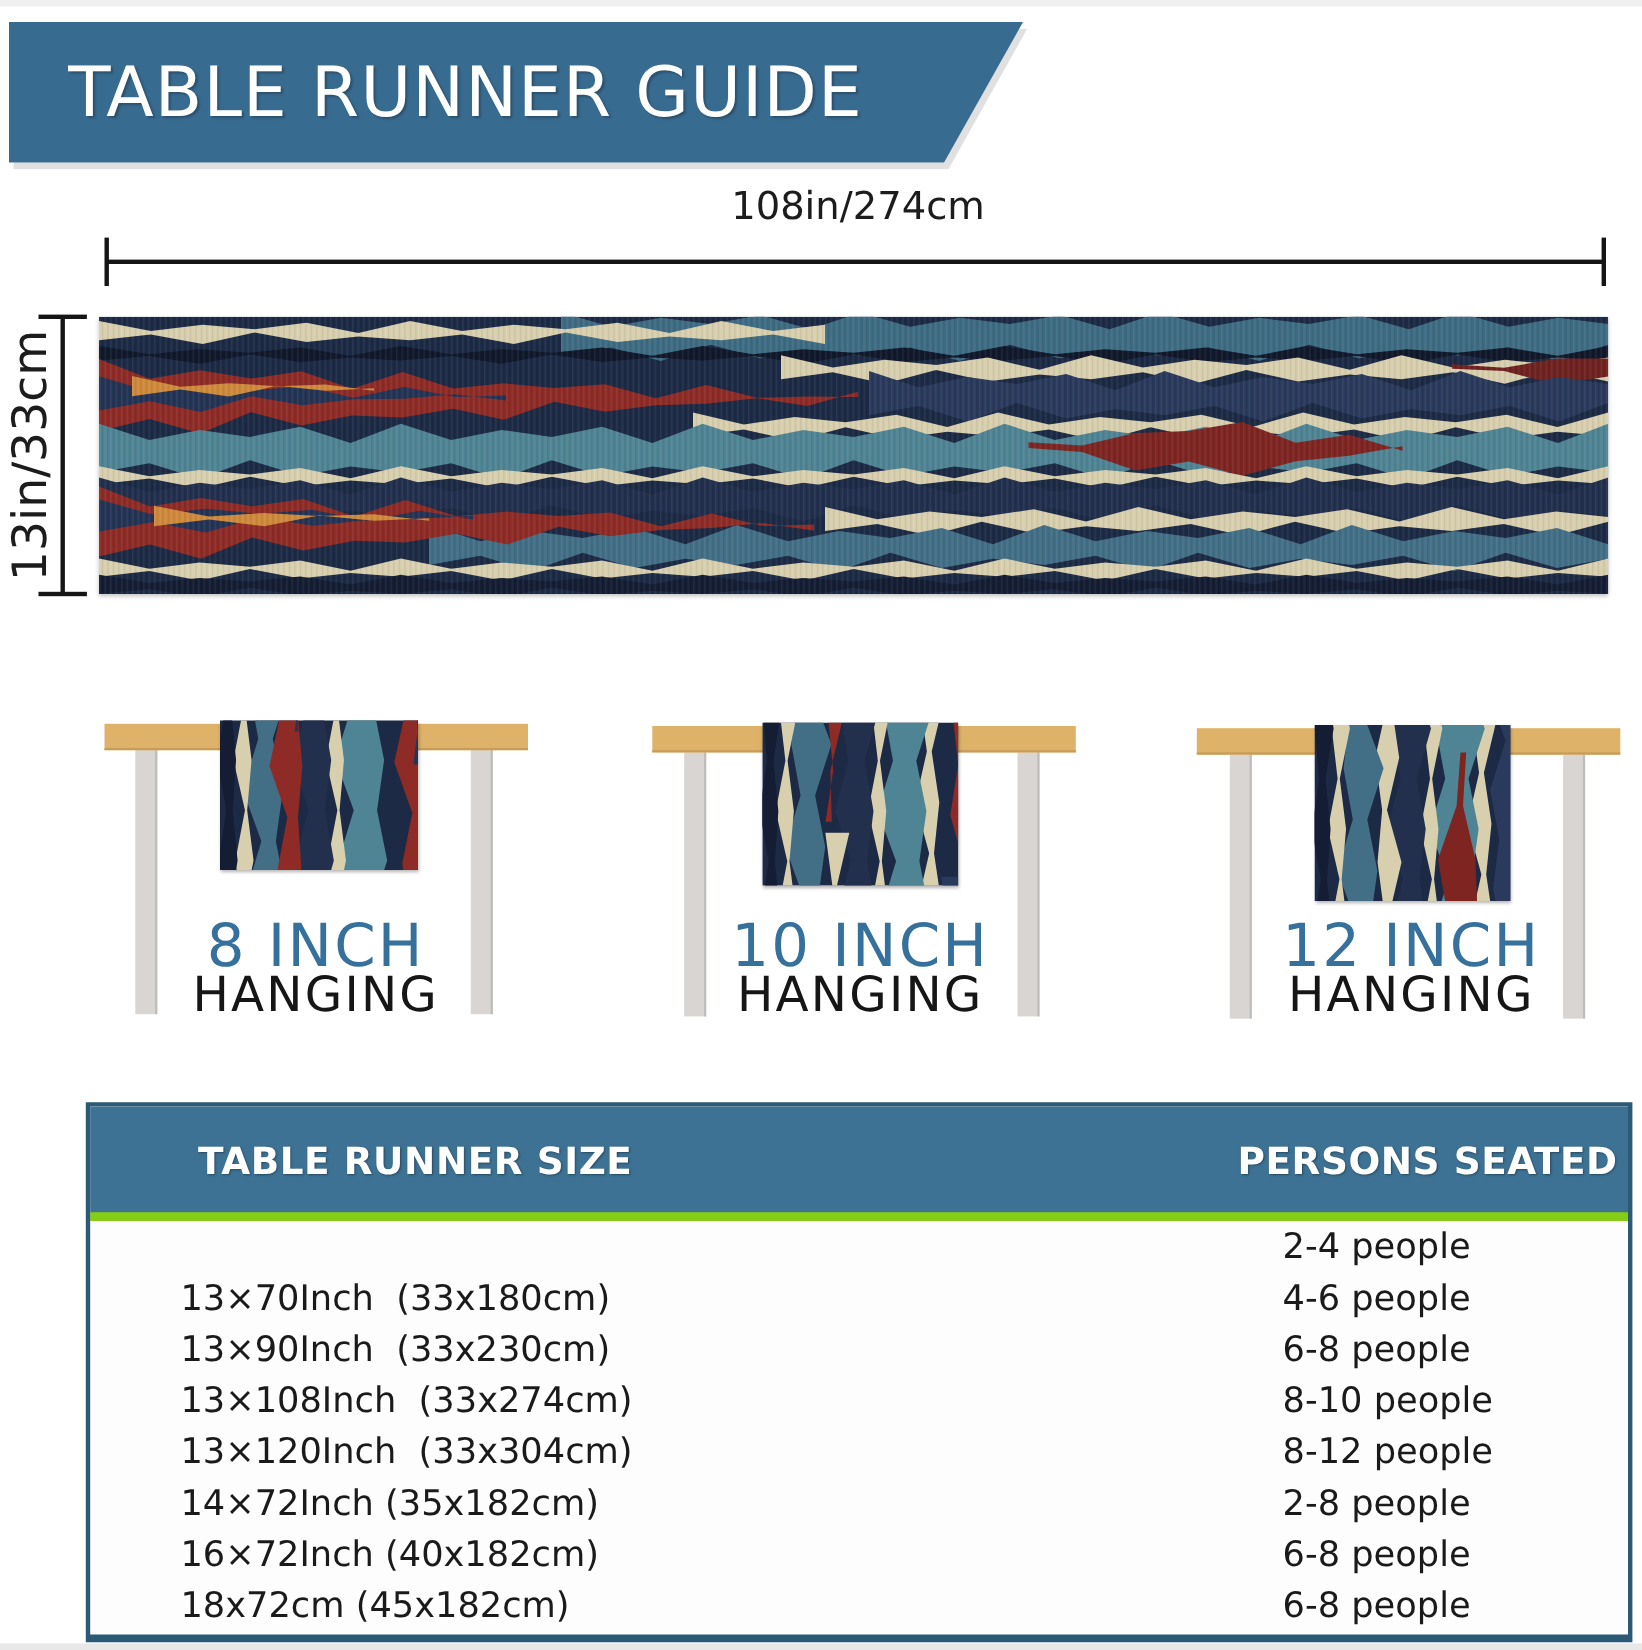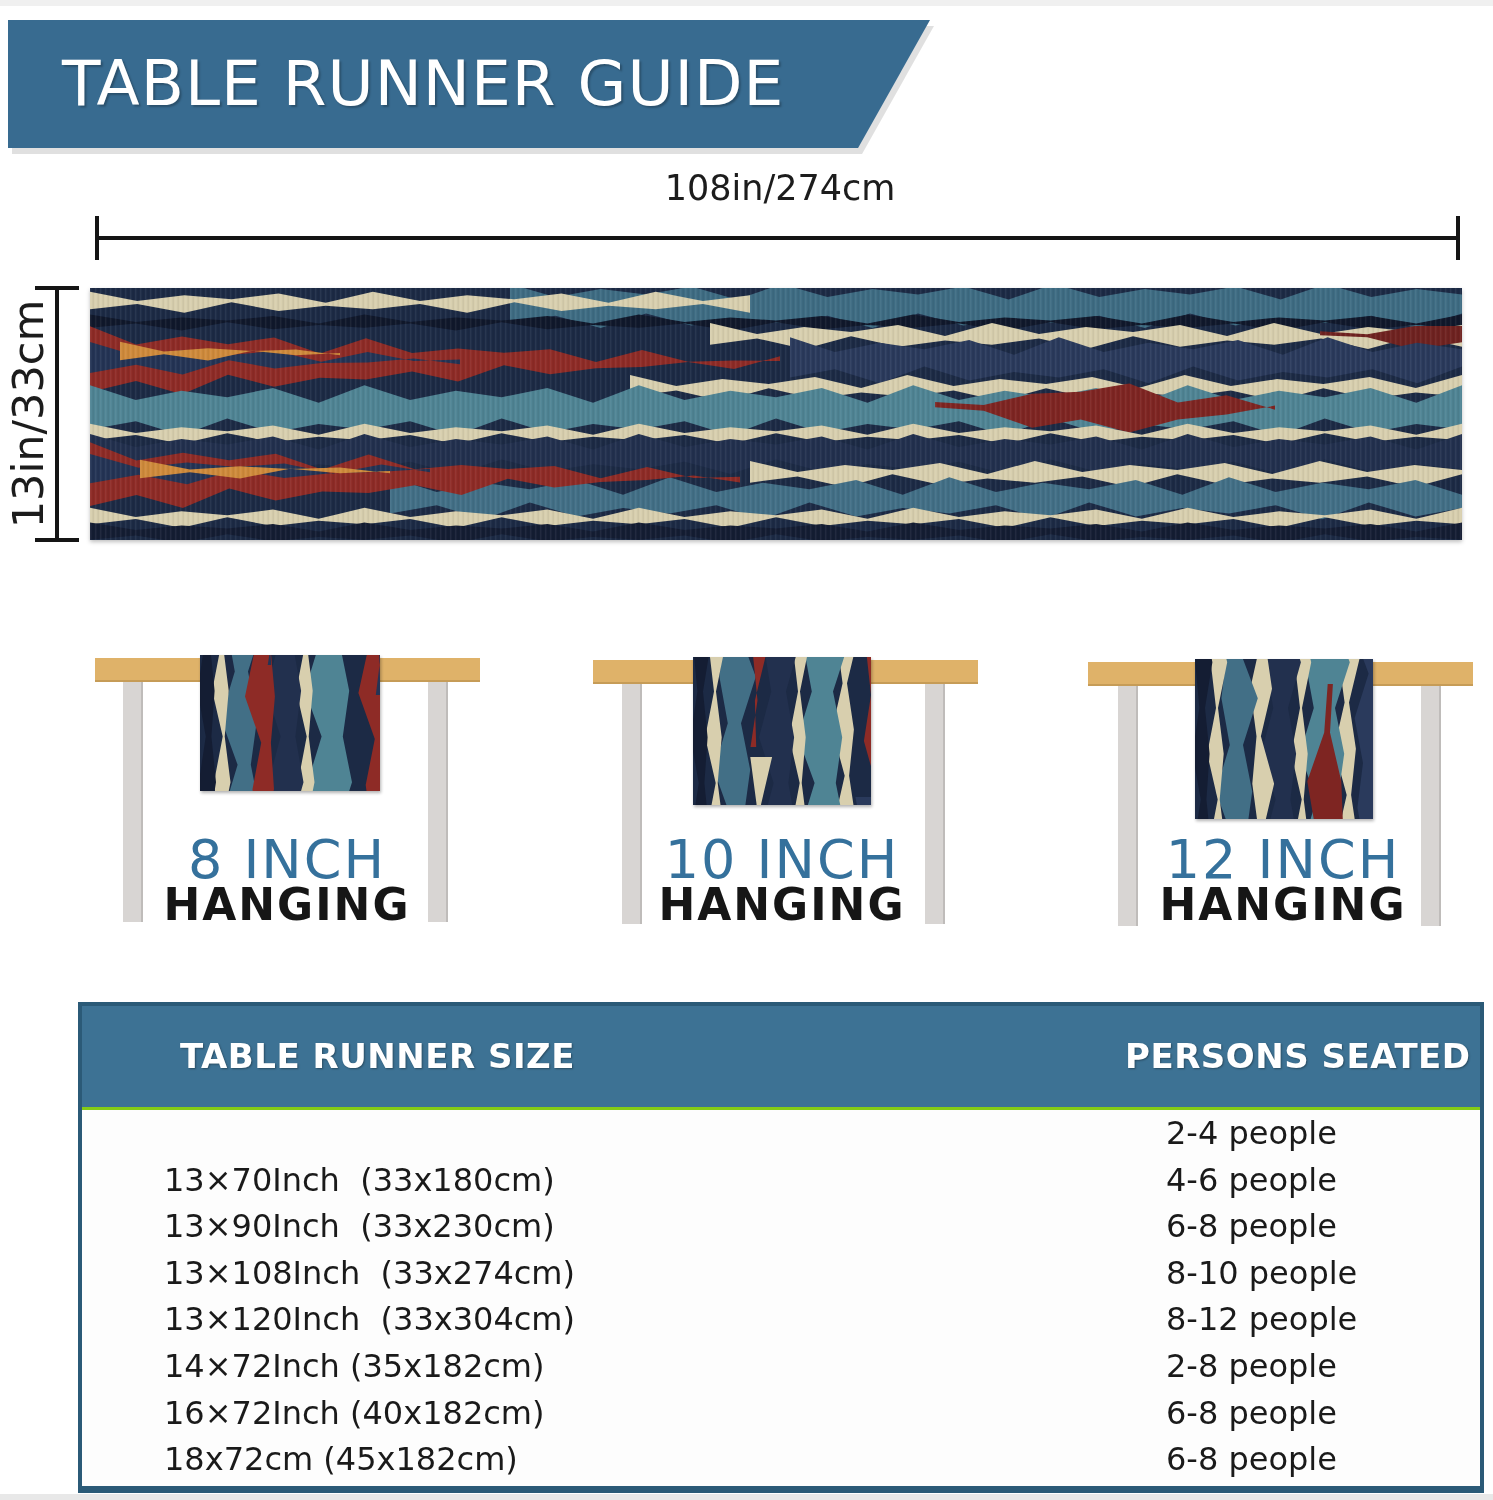--- a/index.html
+++ b/index.html
@@ -57,28 +57,28 @@
   .l2a{left:622px;top:684px;} .l2b{left:925px;top:684px;}
   .l3a{left:1118px;top:686px;} .l3b{left:1421px;top:686px;}
   .drape{position:absolute;z-index:2;box-shadow:1px 2px 3px rgba(0,0,0,0.3);}
   .d1{left:200px;top:655px;width:180px;height:136px;}
   .d2{left:693px;top:657px;width:178px;height:148px;}
   .d3{left:1195px;top:659px;width:178px;height:160px;}
 
   .hang-label{position:absolute;width:320px;text-align:center;top:838px;}
   .hl1{left:127px;} .hl2{left:622px;} .hl3{left:1123px;}
   .hang-label .inch{font-size:54px;font-weight:400;letter-spacing:2px;color:#35719c;line-height:44px;}
-  .hang-label .hang{font-size:44px;font-weight:700;letter-spacing:2px;color:#161616;line-height:46px;}
+  .hang-label .hang{font-size:44px;font-weight:400;letter-spacing:2px;color:#161616;line-height:46px;}
 
   
   .size-table{
     position:absolute;left:78px;top:1002px;width:1406px;height:491px;box-sizing:border-box;
     background:#fdfdfd;border:4px solid #2b5a77;border-bottom-width:7px;
   }
-  .thead{position:relative;height:104px;background:#3d7294;border-bottom:3px solid #84cc16;box-sizing:border-box;}
+  .thead{position:relative;height:104px;background:#3d7294;border-bottom:8px solid #84cc16;box-sizing:border-box;}
   .thead span{
     position:absolute;top:0;line-height:101px;font-size:34px;font-weight:700;letter-spacing:0.5px;
     color:#ffffff;text-shadow:1px 1px 2px rgba(0,0,0,0.35);white-space:nowrap;
   }
   .th-size{left:98px;} .th-persons{left:1043px;text-align:center;}
   .tbody{position:relative;height:373px;}
   .trow{position:relative;height:46.6px;line-height:46.6px;font-size:32px;color:#1a1a1a;white-space:nowrap;}
   .trow .c-size{position:absolute;left:82px;}
   .trow .c-persons{position:absolute;left:1084px;}
 </style>

